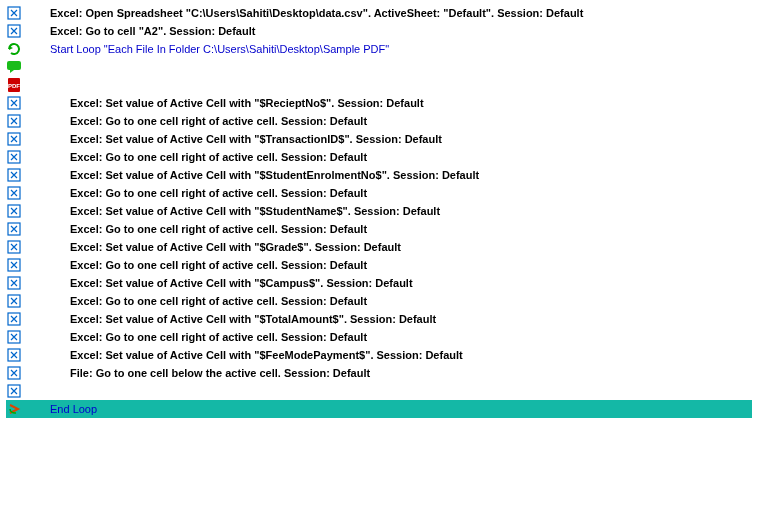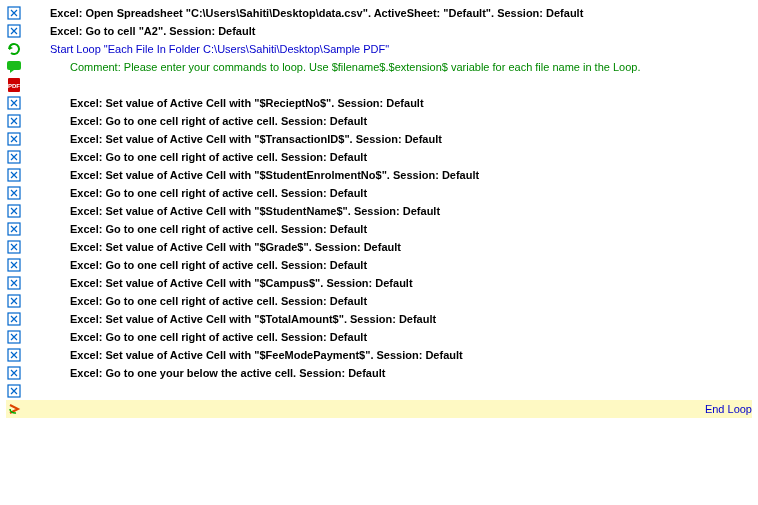--- a/index.html
+++ b/index.html
@@ -28,23 +28,22 @@
   .spacer {
     width: 20px;
     flex-shrink: 0;
   }
   .indent1 { width: 6px; flex-shrink: 0; }
   .indent2 { width: 26px; flex-shrink: 0; }
   .text-black { color: #000; font-weight: bold; }
   .text-blue { color: #0000cc; }
   .text-green { color: #008800; }
   .highlight-row {
-    background: #fef9c3;
+    background: #14b8a6;
     width: 100%;
-    justify-content: space-between;
   }
 </style>
 </head>
 <body>
 
 <div id="container">
     <div class="row">
       <span class="icon">
         <svg width="14" height="14" viewBox="0 0 14 14">
           <rect x="1" y="1" width="12" height="12" fill="none" stroke="#0066cc" stroke-width="1.2"></rect>
@@ -79,21 +78,20 @@
     </div>
     <div class="row">
       <span class="icon">
         <svg width="14" height="12" viewBox="0 0 14 12">
           <rect x="0" y="0" width="14" height="9" rx="2" fill="#1abc1a"></rect>
           <path d="M3 9 L3 12 L7 9 Z" fill="#1abc1a"></path>
         </svg>
       </span>
       <span class="spacer"></span>
       <span class="indent2"></span>
-      <span class="text-green">Comment: Please enter your commands to loop. Use $filename$.$extension$ variable for each file name in the Loop.</span>
     </div>
     <div class="row">
       <span class="icon">
         <svg width="14" height="14" viewBox="0 0 14 14">
           <rect x="1" y="0" width="12" height="14" rx="1" fill="#cc0000"></rect>
           <text x="7" y="10" font-size="6" font-family="Arial" font-weight="bold" fill="#fff" text-anchor="middle">PDF</text>
         </svg>
       </span>
       <span class="spacer"></span>
       <span class="indent2"></span>
@@ -265,21 +263,21 @@
     </div>
     <div class="row">
       <span class="icon">
         <svg width="14" height="14" viewBox="0 0 14 14">
           <rect x="1" y="1" width="12" height="12" fill="none" stroke="#0066cc" stroke-width="1.2"></rect>
           <path d="M4 4 L10 10 M10 4 L4 10" stroke="#0066cc" stroke-width="1.2"></path>
         </svg>
       </span>
       <span class="spacer"></span>
       <span class="indent2"></span>
-      <span class="text-black">Excel: Go to one your below the active cell. Session: Default</span>
+      <span class="text-black">File: Go to one cell below the active cell. Session: Default</span>
     </div>
     <div class="row">
       <span class="icon">
         <svg width="14" height="14" viewBox="0 0 14 14">
           <rect x="1" y="1" width="12" height="12" fill="none" stroke="#0066cc" stroke-width="1.2"></rect>
           <path d="M4 4 L10 10 M10 4 L4 10" stroke="#0066cc" stroke-width="1.2"></path>
         </svg>
       </span>
       <span class="spacer"></span>
       <span class="indent2"></span>

